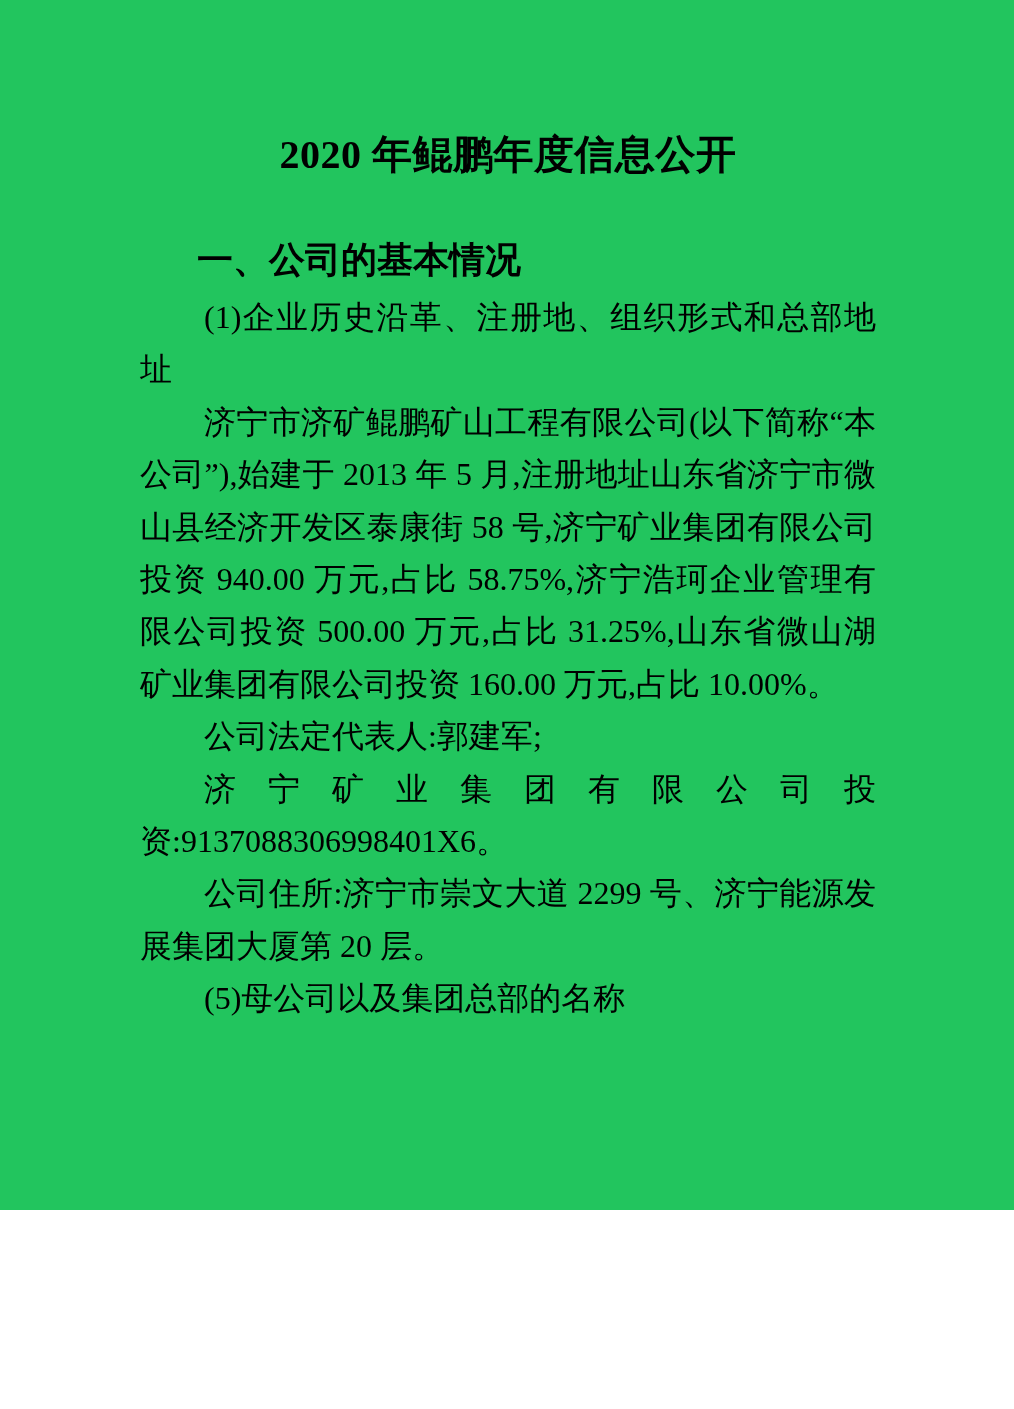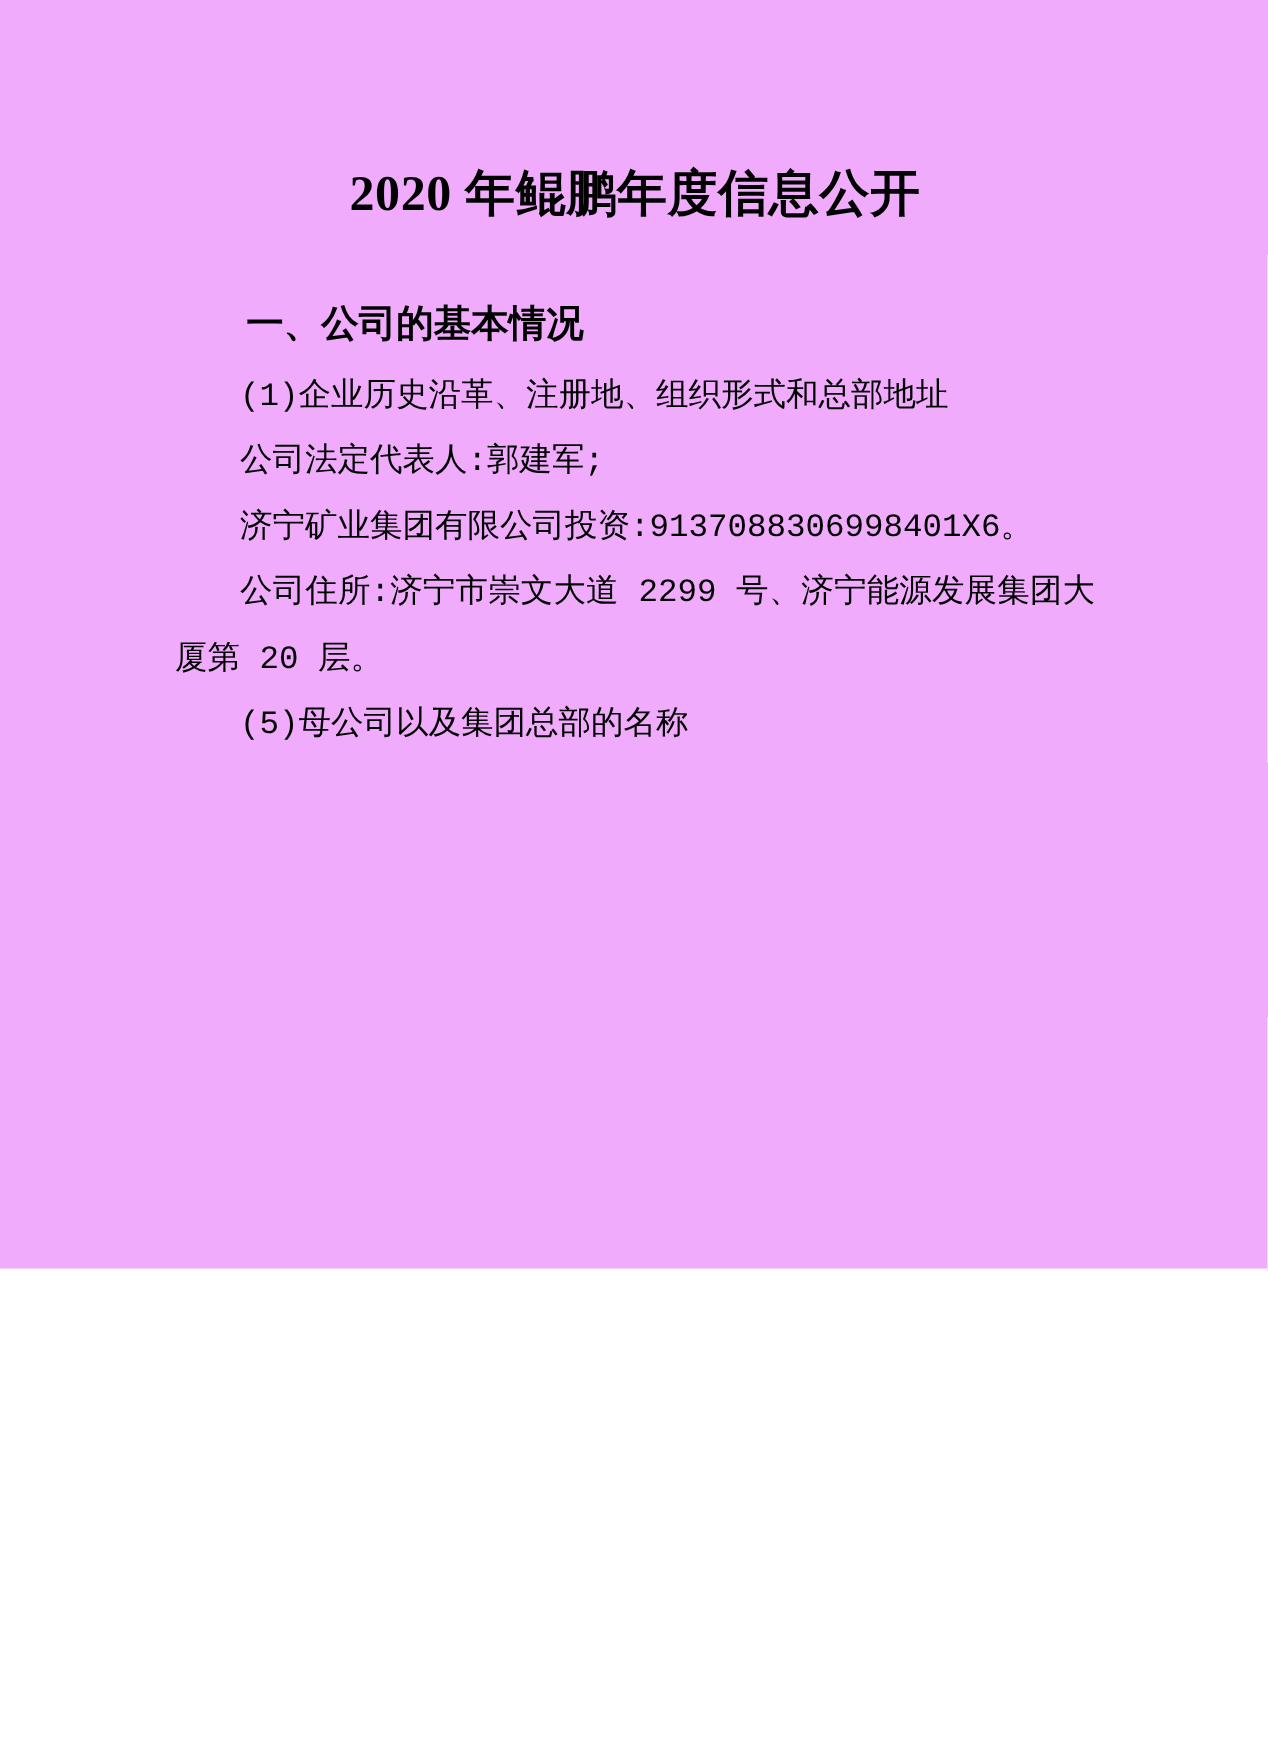--- a/index.html
+++ b/index.html
@@ -1,22 +1,22 @@
 <!DOCTYPE html>
 <html><head>
 <meta charset="utf-8">
 <style>
   * { margin: 0; padding: 0; box-sizing: border-box; }
   html, body { background: #ffffff; }
 
   .page {
     position: relative;
     width: 1014px;
-    height: 1015px;
-    background: #f0abfc;
+    height: 1210px;
+    background: #22c55e;
     color: #000000;
     overflow: hidden;
   }
 
   .content {
     width: 736px;
     margin-left: 140px;
     padding-top: 126px;
   }
 
@@ -27,29 +27,29 @@
     line-height: 58px;
     text-align: center;
     letter-spacing: 0.5px;
     color: #000000;
   }
 
   .section-heading {
     margin-top: 50px;
     font-family: "Liberation Sans", sans-serif;
     font-weight: bold;
-    font-size: 30px;
+    font-size: 36px;
     line-height: 52px;
     text-indent: 57px;
     color: #000000;
   }
 
   .body-text .para {
-    font-family: Liberation Mono, monospace;
-    font-size: 26px;
+    font-family: Liberation Serif, serif;
+    font-size: 32px;
     line-height: 52.4px;
     text-align: justify;
     text-justify: inter-ideograph;
     text-indent: 2em;
     color: #000000;
   }
 
   .body-text { margin-top: 5px; }
 </style>
 </head>
@@ -57,20 +57,21 @@
 
 <div class="page">
   <div class="content">
 
     <h1 class="doc-title">2020 年鲲鹏年度信息公开</h1>
 
     <h2 class="section-heading">一、公司的基本情况</h2>
 
     <div class="body-text">
       <p class="para">(1)企业历史沿革、注册地、组织形式和总部地址</p>
+      <p class="para">济宁市济矿鲲鹏矿山工程有限公司(以下简称“本公司”),始建于 2013 年 5 月,注册地址山东省济宁市微山县经济开发区泰康街 58 号,济宁矿业集团有限公司投资 940.00 万元,占比 58.75%,济宁浩珂企业管理有限公司投资 500.00 万元,占比 31.25%,山东省微山湖矿业集团有限公司投资 160.00 万元,占比 10.00%。</p>
       <p class="para">公司法定代表人:郭建军;</p>
       <p class="para">济宁矿业集团有限公司投资:9137088306998401X6。</p>
       <p class="para">公司住所:济宁市崇文大道 2299 号、济宁能源发展集团大厦第 20 层。</p>
       <p class="para">(5)母公司以及集团总部的名称</p>
     </div>
 
   </div>
 </div>
 
 </body></html>

